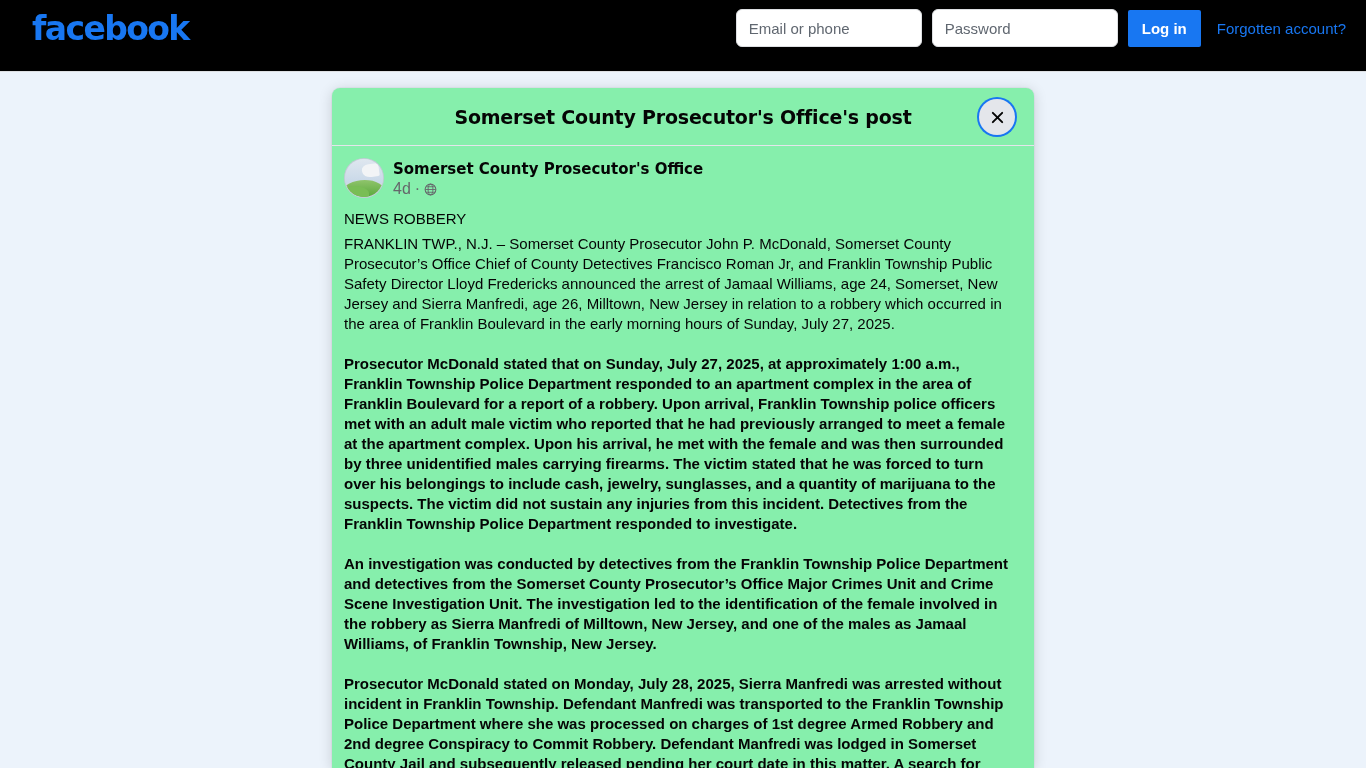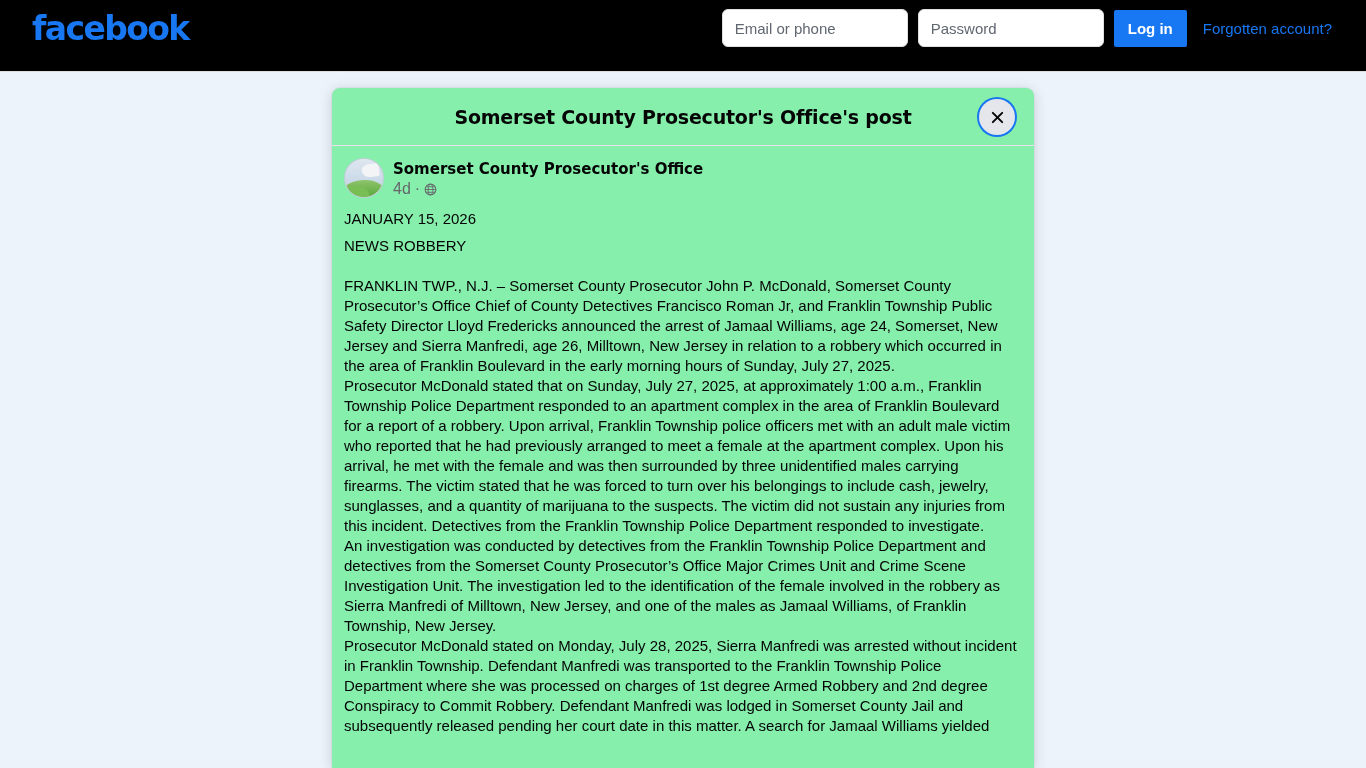--- a/index.html
+++ b/index.html
@@ -59,21 +59,21 @@
     font-size: 15px;
     font-weight: bold;
     cursor: pointer;
   }
   .forgot-link {
     color: #1877f2;
     font-size: 15px;
     text-decoration: none;
     cursor: pointer;
     margin-left: 6px;
-    margin-right: 24px;
+    margin-right: 10px;
     white-space: nowrap;
   }
 
   
   .backdrop {
     position: absolute; top: 58px; left: 0;
     width: 1366px; height: 710px;
     background: #ecf3fb;
     z-index: 1;
   }
@@ -182,26 +182,26 @@
 
   
   .post-text {
     padding: 0 16px 16px 12px;
     font-family: "Liberation Sans", sans-serif;
     font-size: 15px;
     line-height: 20px;
     color: #050505;
   }
   .post-text p { margin: 0 0 0 0; }
-  .post-text p.spaced { margin-top: 0; }
+  .post-text p.spaced { margin-top: 20px; font-weight: bold; }
   .post-text p.line { margin-top: 7px; }
   .post-text p.indented { text-indent: 11px; margin-top: 8px; }
   .post-text p.para {
     line-height: 20px;
-    margin-top: 20px;
+    margin-top: 5px;
   }
 </style>
 </head>
 <body>
 
 <div class="topbar">
   <div class="fb-logo">facebook</div>
 
   <div class="login-area">
     <input class="login-input" type="text" placeholder="Email or phone" style="">
@@ -245,21 +245,20 @@
               <circle cx="8" cy="8" r="6.6" fill="none" stroke="#65676b" stroke-width="1.3"></circle>
               <ellipse cx="8" cy="8" rx="3" ry="6.6" fill="none" stroke="#65676b" stroke-width="1.1"></ellipse>
               <path d="M1.6 8 H14.4 M2.7 4.6 H13.3 M2.7 11.4 H13.3" stroke="#65676b" stroke-width="1.1" fill="none"></path>
             </svg>
           </span>
         </div>
       </div>
     </div>
 
     <div class="post-text">
-      <p class="line">JANUARY 15, 2026</p>
       <p class="line">NEWS ROBBERY</p>
       <p class="para">FRANKLIN TWP., N.J. – Somerset County Prosecutor John P. McDonald, Somerset County Prosecutor’s Office Chief of County Detectives Francisco Roman Jr, and Franklin Township Public Safety Director Lloyd Fredericks announced the arrest of Jamaal Williams, age 24, Somerset, New Jersey and Sierra Manfredi, age 26, Milltown, New Jersey in relation to a robbery which occurred in the area of Franklin Boulevard in the early morning hours of Sunday, July 27, 2025.</p>
       <p class="spaced">Prosecutor McDonald stated that on Sunday, July 27, 2025, at approximately 1:00 a.m., Franklin Township Police Department responded to an apartment complex in the area of Franklin Boulevard for a report of a robbery. Upon arrival, Franklin Township police officers met with an adult male victim who reported that he had previously arranged to meet a female at the apartment complex.  Upon his arrival, he met with the female and was then surrounded by three unidentified males carrying firearms. The victim stated that he was forced to turn over his belongings to include cash, jewelry, sunglasses, and a quantity of marijuana to the suspects. The victim did not sustain any injuries from this incident. Detectives from the Franklin Township Police Department responded to investigate.</p>
       <p class="spaced">An investigation was conducted by detectives from the Franklin Township Police Department and detectives from the Somerset County Prosecutor’s Office Major Crimes Unit and Crime Scene Investigation Unit.  The investigation led to the identification of the female involved in the robbery as Sierra Manfredi of Milltown, New Jersey, and one of the males as Jamaal Williams, of Franklin Township, New Jersey.</p>
       <p class="spaced">Prosecutor McDonald stated on Monday, July 28, 2025, Sierra Manfredi was arrested without incident in Franklin Township.  Defendant Manfredi was transported to the Franklin Township Police Department where she was processed on charges of 1st degree Armed Robbery and 2nd degree Conspiracy to Commit Robbery.  Defendant Manfredi was lodged in Somerset County Jail and subsequently released pending her court date in this matter.  A search for Jamaal Williams yielded</p>
     </div>
 
   </div>
 </div>
 

